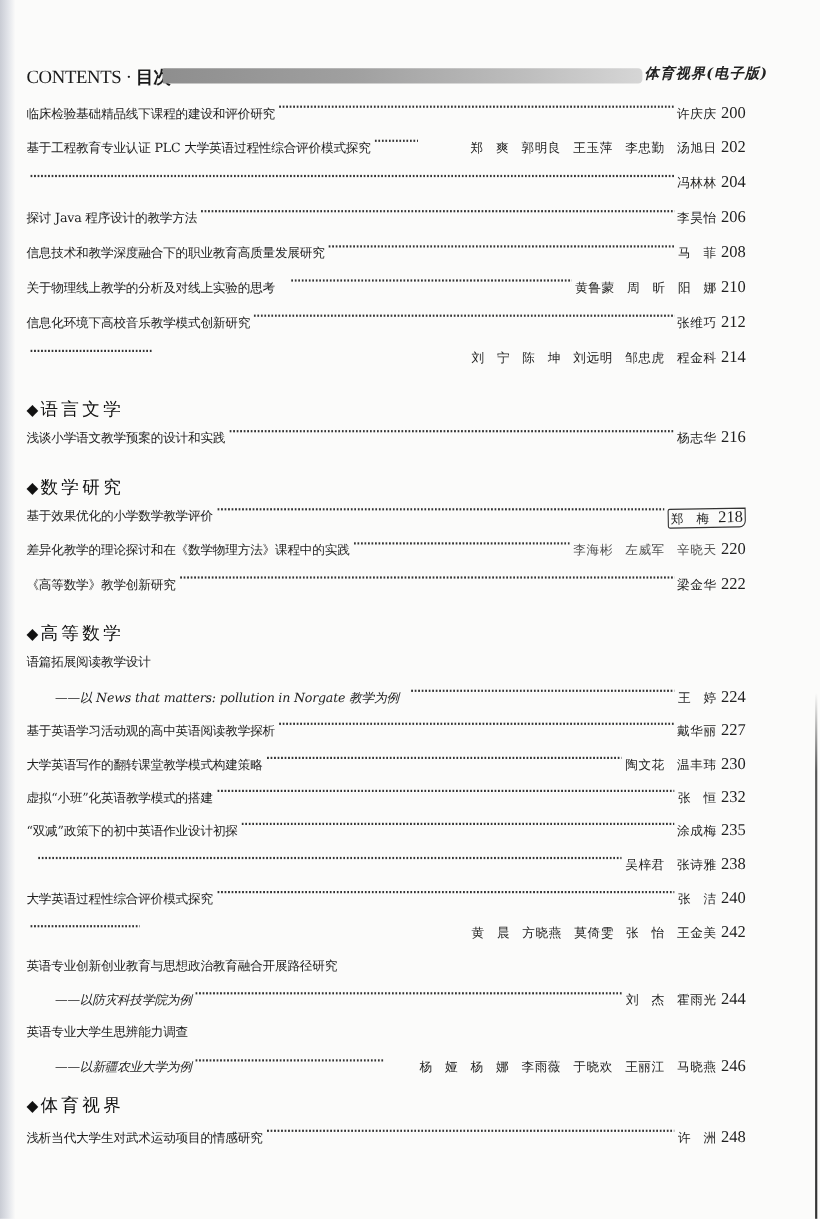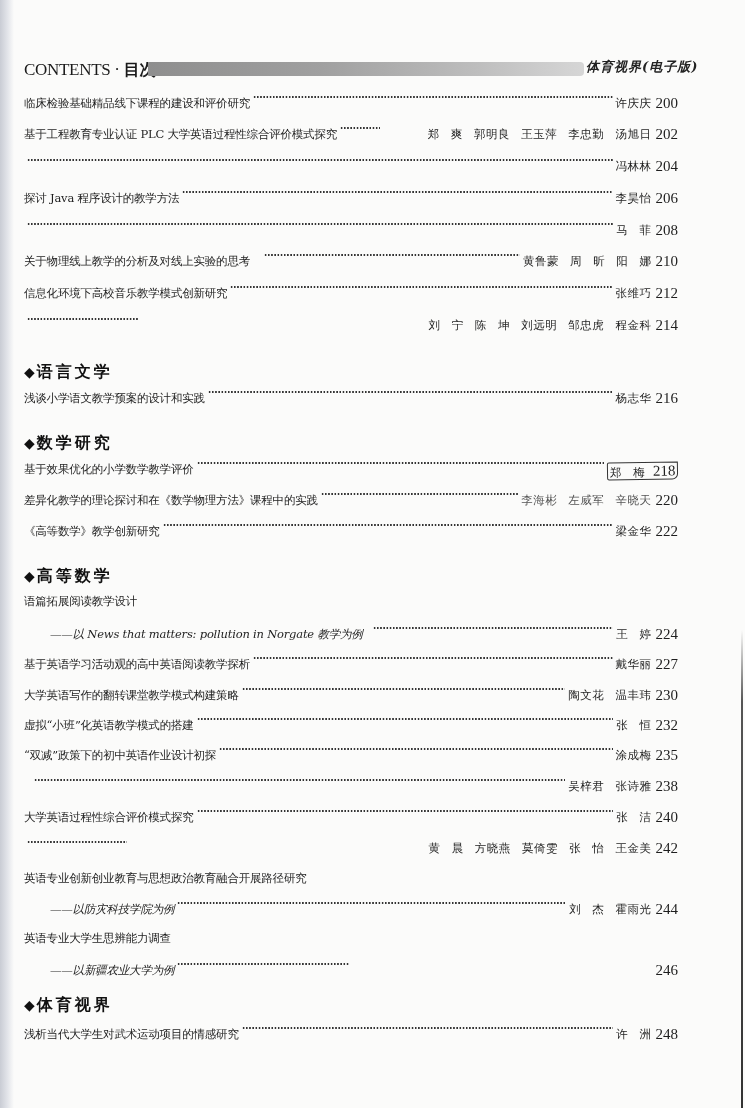--- a/index.html
+++ b/index.html
@@ -51,21 +51,21 @@
     .row .authors { flex: 0 0 auto; word-spacing: 7px; letter-spacing: 0.5px; }
     .row .page { flex: 0 0 auto; margin-left: 4px; font-family: "Liberation Serif", serif; font-size: 15px; }
     .row.sub { left: 26px; width: 628px; }
     .row.sub .title { font-style: italic; }
     .boxed {
       border: 1.2px solid #333; border-radius: 2px 0 6px 2px; padding: 1px 2px;
       transform: rotate(-1deg);
     }
     .section {
       position: absolute; left: 0; height: 22px;
-      font-family: "DejaVu Sans", sans-serif; font-weight: bold; font-size: 16px;
+      font-family: "DejaVu Sans", sans-serif; font-weight: normal; font-size: 16px;
       letter-spacing: 3px; color: #111;
     }
     .section .diamond { font-size: 14px; letter-spacing: 0; margin-right: 2px; }
   </style>
 </head>
 <body>
 
 <div class="left-shadow"></div>
 <div class="right-edge"></div>
 
@@ -97,20 +97,21 @@
     <span class="authors">冯林林</span>
     <span class="page">204</span>
   </div>
   <div class="row" style="top:191px">
     <span class="title">探讨 Java 程序设计的教学方法</span>
     <span class="dots"></span>
     <span class="authors">李昊怡</span>
     <span class="page">206</span>
   </div>
   <div class="row" style="top:223px">
+    <span class="title">信息技术和教学深度融合下的职业教育高质量发展研究</span>
     <span class="dots"></span>
     <span class="authors">马 菲</span>
     <span class="page">208</span>
   </div>
   <div class="row" style="top:254px">
     <span class="title">关于物理线上教学的分析及对线上实验的思考</span>
     <span class="dots" style="margin-left:14px"></span>
     <span class="authors">黄鲁蒙 周 昕 阳 娜</span>
     <span class="page">210</span>
   </div>
@@ -223,20 +224,21 @@
     <span class="authors">刘 杰 霍雨光</span>
     <span class="page">244</span>
   </div>
   <div class="row plain" style="top:931px">
     <span class="title">英语专业大学生思辨能力调查</span>
   </div>
   <div class="row sub" style="top:963px">
     <span class="title">——以新疆农业大学为例</span>
     <span class="dots" style="flex:0 0 172px; margin-right:14px"></span>
     <span style="flex:1 1 auto"></span>
+    <span class="authors">杨 娅 杨 娜 李雨薇 于晓欢 王丽江 马晓燕</span>
     <span class="page">246</span>
   </div>
 
   <div class="section" style="top:995px">
     <span class="diamond">◆</span><span>体育视界</span>
   </div>
   <div class="row" style="top:1027px">
     <span class="title">浅析当代大学生对武术运动项目的情感研究</span>
     <span class="dots"></span>
     <span class="authors">许 洲</span>

